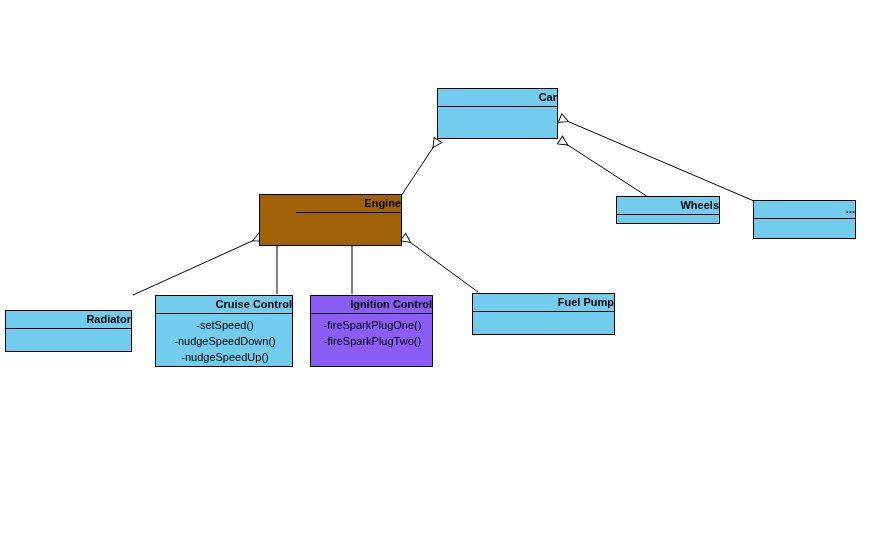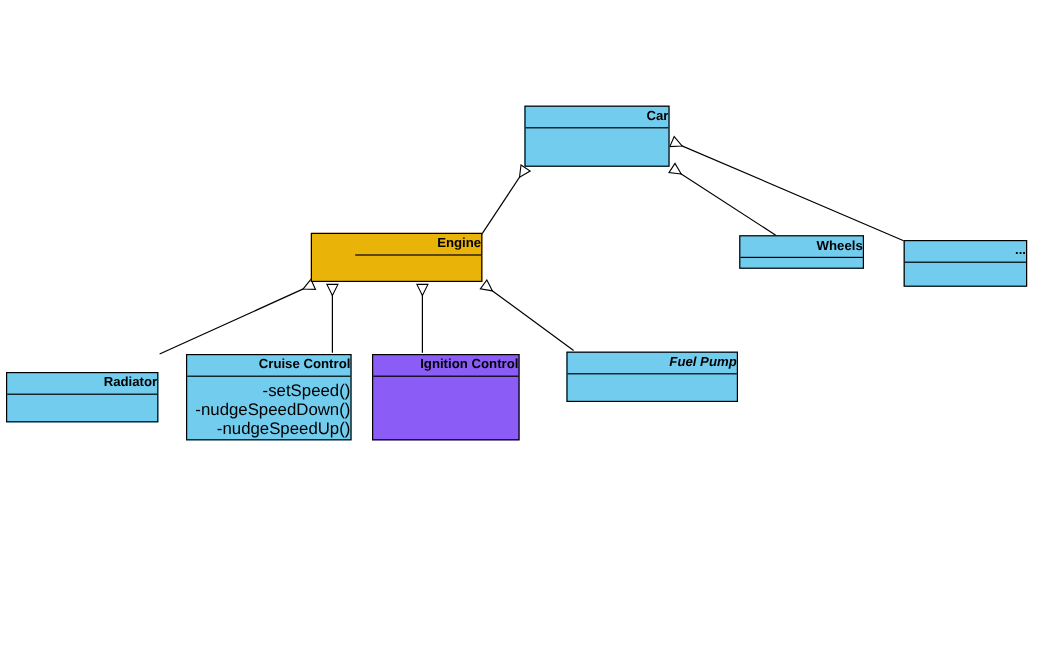--- a/index.html
+++ b/index.html
@@ -48,25 +48,25 @@
     overflow: hidden;
     white-space: nowrap;
   }
   .uml-members {
     box-sizing: border-box;
     flex: 1 1 auto;
     padding: 3px 0 0 2px;
     overflow: hidden;
   }
   .uml-member {
-    font-size: 14px;
+    font-size: 11px;
     color: #000000;
     line-height: 16px;
     white-space: nowrap;
-    text-align: right;
+    text-align: center;
   }
 </style>
 </head>
 <body>
 
 <div id="diagram-canvas">
 
   <svg id="edge-layer" viewBox="0 0 872 553" width="872" height="553" xmlns="http://www.w3.org/2000/svg">
     <defs>
       <marker id="gen-arrow" viewBox="0 0 12 12" refX="11" refY="6" markerWidth="11" markerHeight="11" orient="auto-start-reverse" markerUnits="userSpaceOnUse">
@@ -87,21 +87,21 @@
     <line x1="352" y1="294" x2="352" y2="237" stroke="#000000" stroke-width="1" marker-end="url(#gen-arrow)"></line>
 
     <line x1="478" y1="292" x2="403" y2="237" stroke="#000000" stroke-width="1" marker-end="url(#gen-arrow)"></line>
   </svg>
 
   <div id="class-layer">
       <div class="uml-class" style="left: 437px; top: 88px; width: 121px; height: 51px; background: rgb(113, 204, 238); border-color: rgb(0, 0, 0);">
         <div class="uml-name">Car</div>
         <div class="uml-members"></div>
       </div>
-      <div class="uml-class" style="left: 259px; top: 194px; width: 143px; height: 41px; background: #eab308; border-color: rgb(0, 0, 0); padding-left: 36px;">
+      <div class="uml-class" style="left: 259px; top: 194px; width: 143px; height: 52px; background: #a16207; border-color: rgb(0, 0, 0); padding-left: 36px;">
         <div class="uml-name">Engine</div>
         <div class="uml-members"></div>
       </div>
       <div class="uml-class" style="left: 616px; top: 196px; width: 104px; height: 28px; background: rgb(113, 204, 238); border-color: rgb(0, 0, 0);">
         <div class="uml-name">Wheels</div>
         <div class="uml-members"></div>
       </div>
       <div class="uml-class" style="left: 753px; top: 200px; width: 103px; height: 39px; background: rgb(113, 204, 238); border-color: rgb(0, 0, 0);">
         <div class="uml-name">...</div>
         <div class="uml-members"></div>
@@ -113,20 +113,24 @@
       <div class="uml-class" style="left: 155px; top: 295px; width: 138px; height: 72px; background: rgb(113, 204, 238); border-color: rgb(0, 0, 0);">
         <div class="uml-name">Cruise Control</div>
         <div class="uml-members">
           <div class="uml-member">-setSpeed()</div>
           <div class="uml-member">-nudgeSpeedDown()</div>
           <div class="uml-member">-nudgeSpeedUp()</div>
         </div>
       </div>
       <div class="uml-class" style="left: 310px; top: 295px; width: 123px; height: 72px; background: #8b5cf6; border-color: rgb(0, 0, 0);">
         <div class="uml-name">Ignition Control</div>
+        <div class="uml-members">
+          <div class="uml-member">-fireSparkPlugOne()</div>
+          <div class="uml-member">-fireSparkPlugTwo()</div>
+        </div>
       </div>
-      <div class="uml-class" style="left: 472px; top: 293px; width: 143px; height: 42px; background: rgb(113, 204, 238); border-color: rgb(0, 0, 0); font-style: italic;">
+      <div class="uml-class" style="left: 472px; top: 293px; width: 143px; height: 42px; background: rgb(113, 204, 238); border-color: rgb(0, 0, 0);">
         <div class="uml-name">Fuel Pump</div>
         <div class="uml-members"></div>
       </div>
     </div>
 
 </div>
 
 </body></html>

